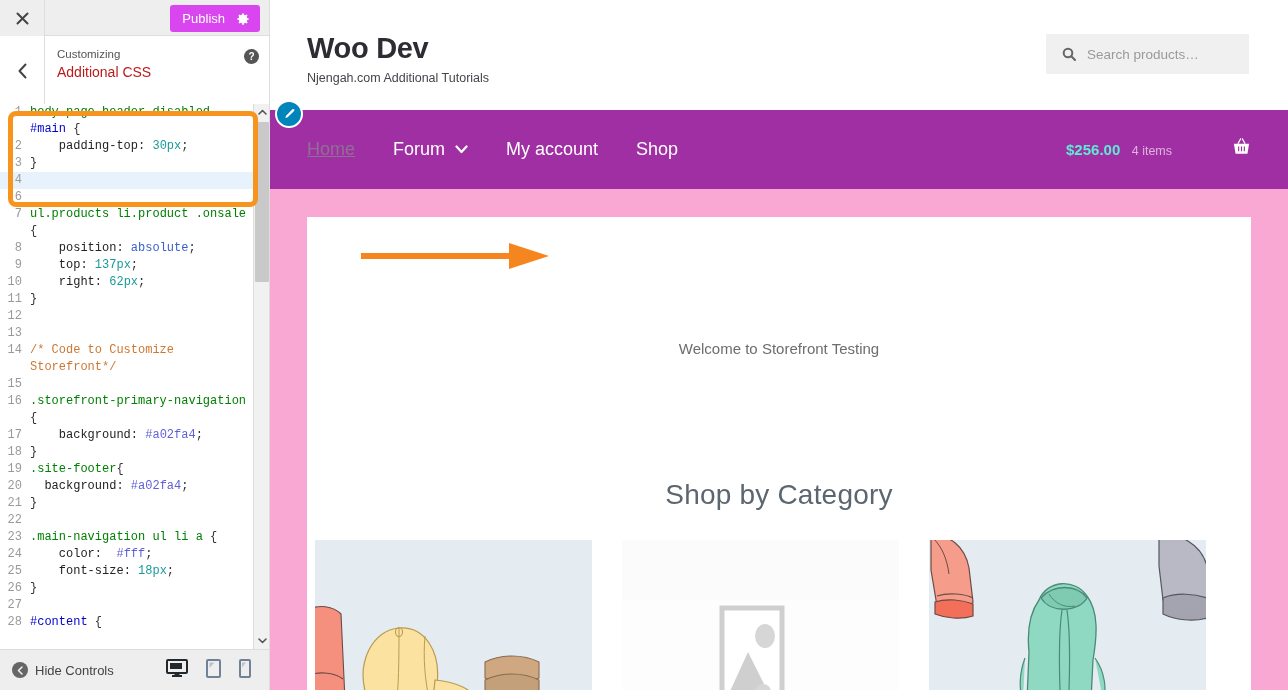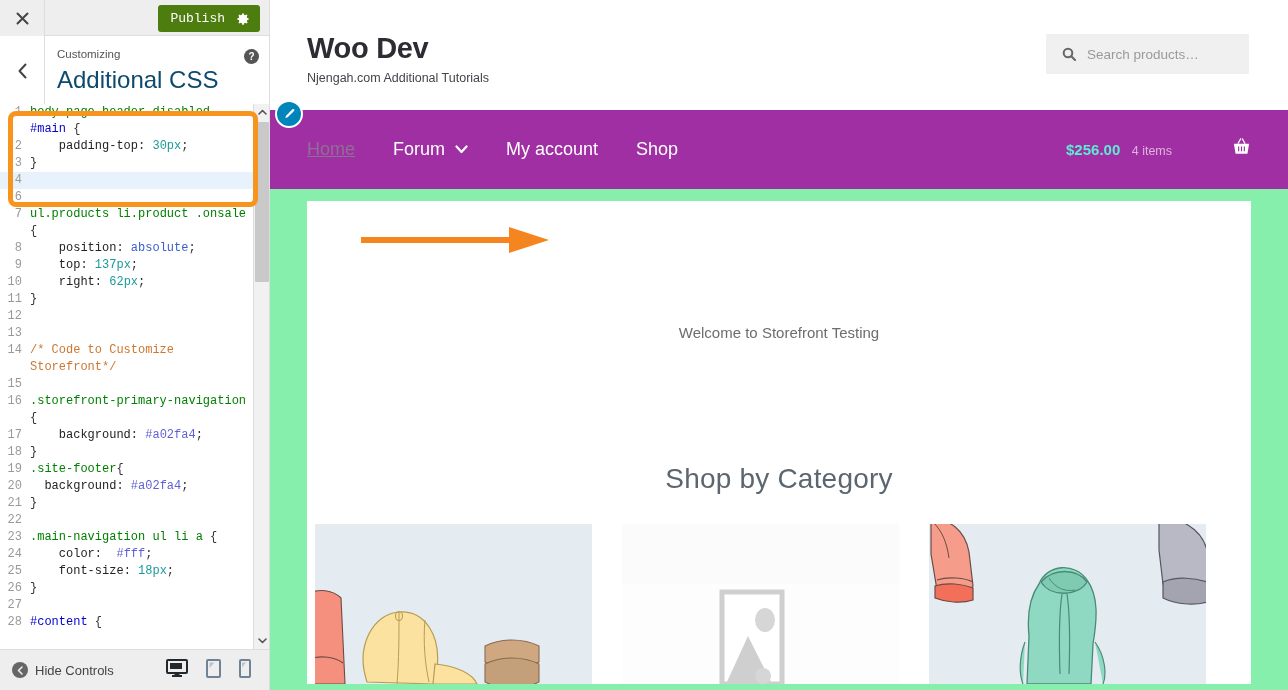--- a/index.html
+++ b/index.html
@@ -29,22 +29,22 @@
     position: absolute; left: 0; top: 0;
     width: 45px; height: 36px;
     display: flex; align-items: center; justify-content: center;
     background: #eeeeee;
     border-right: 1px solid #dddddd;
     color: #444; font-size: 15px; cursor: pointer;
   }
   .cz-publish-wrap {
     position: absolute; right: 9px; top: 5px;
     display: flex; align-items: stretch;
-    background: #4d7c0f; border-radius: 3px;
-    height: 27px; overflow: hidden; font-family: Liberation Mono, monospace;
+    background: #d946ef; border-radius: 3px;
+    height: 27px; overflow: hidden;
   }
   .cz-publish {
     color: #fff; font-size: 13px; font-weight: 400;
     padding: 0 9px 0 12px;
     display: flex; align-items: center;
     cursor: pointer;
   }
   .cz-gear {
     color: #fff; display: flex; align-items: center;
     padding: 0 10px 0 2px; font-size: 13px; cursor: pointer;
@@ -58,21 +58,21 @@
     display: flex;
   }
   .cz-back {
     width: 45px;
     display: flex; align-items: center; justify-content: center;
     border-right: 1px solid #dddddd;
     color: #444; font-size: 17px; cursor: pointer;
   }
   .cz-titles { padding: 10px 0 0 12px; flex: 1; }
   .cz-eyebrow { font-size: 11.5px; color: #555; line-height: 1.4; }
-  .cz-title { font-size: 24px; color: #0c4a6e; font-weight: 400; line-height: 1.5; }
+  .cz-title { font-size: 14px; color: #b91c1c; font-weight: 400; line-height: 1.5; }
   .cz-help {
     position: absolute; right: 10px; top: 13px;
     width: 15px; height: 15px; border-radius: 50%;
     background: #555; color: #fff;
     font-size: 10px; font-weight: bold;
     display: flex; align-items: center; justify-content: center;
     cursor: pointer;
   }
 
   
@@ -232,23 +232,23 @@
   .edit-pencil {
     position: absolute; left: 5px; top: -10px;
     width: 28px; height: 28px; border-radius: 50%;
     background: #0085ba; border: 2px solid #ffffff;
     display: flex; align-items: center; justify-content: center;
     color: #ffffff; font-size: 12px; cursor: pointer;
   }
 
   
   .pv-body {
-    background: #86efac;
+    background: #f9a8d4;
     height: 501px;
-    padding: 12px 37px 0 37px;
+    padding: 28px 37px 0 37px;
   }
   .pv-panel {
     background: #ffffff;
     width: 944px;
     min-height: 473px;
     position: relative;
     padding-top: 18px;
   }
   .arrow-wrap { position: absolute; left: 52px; top: 23px; }
   .welcome {

